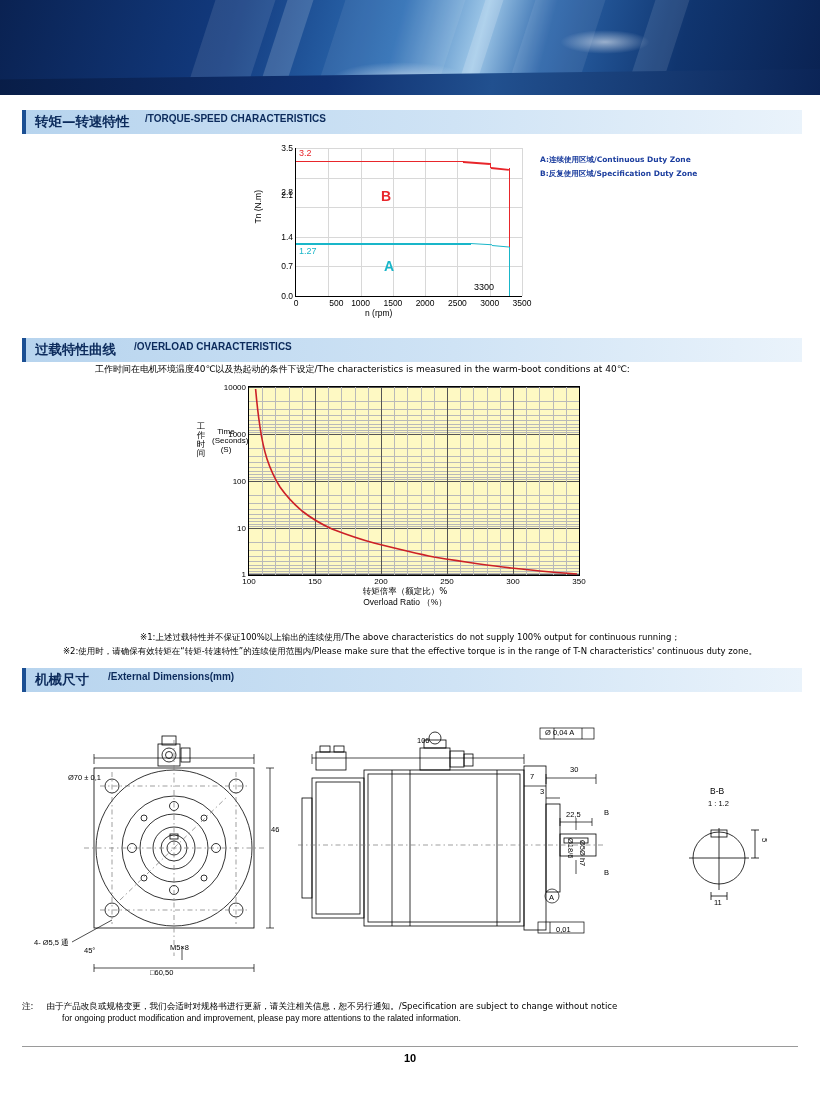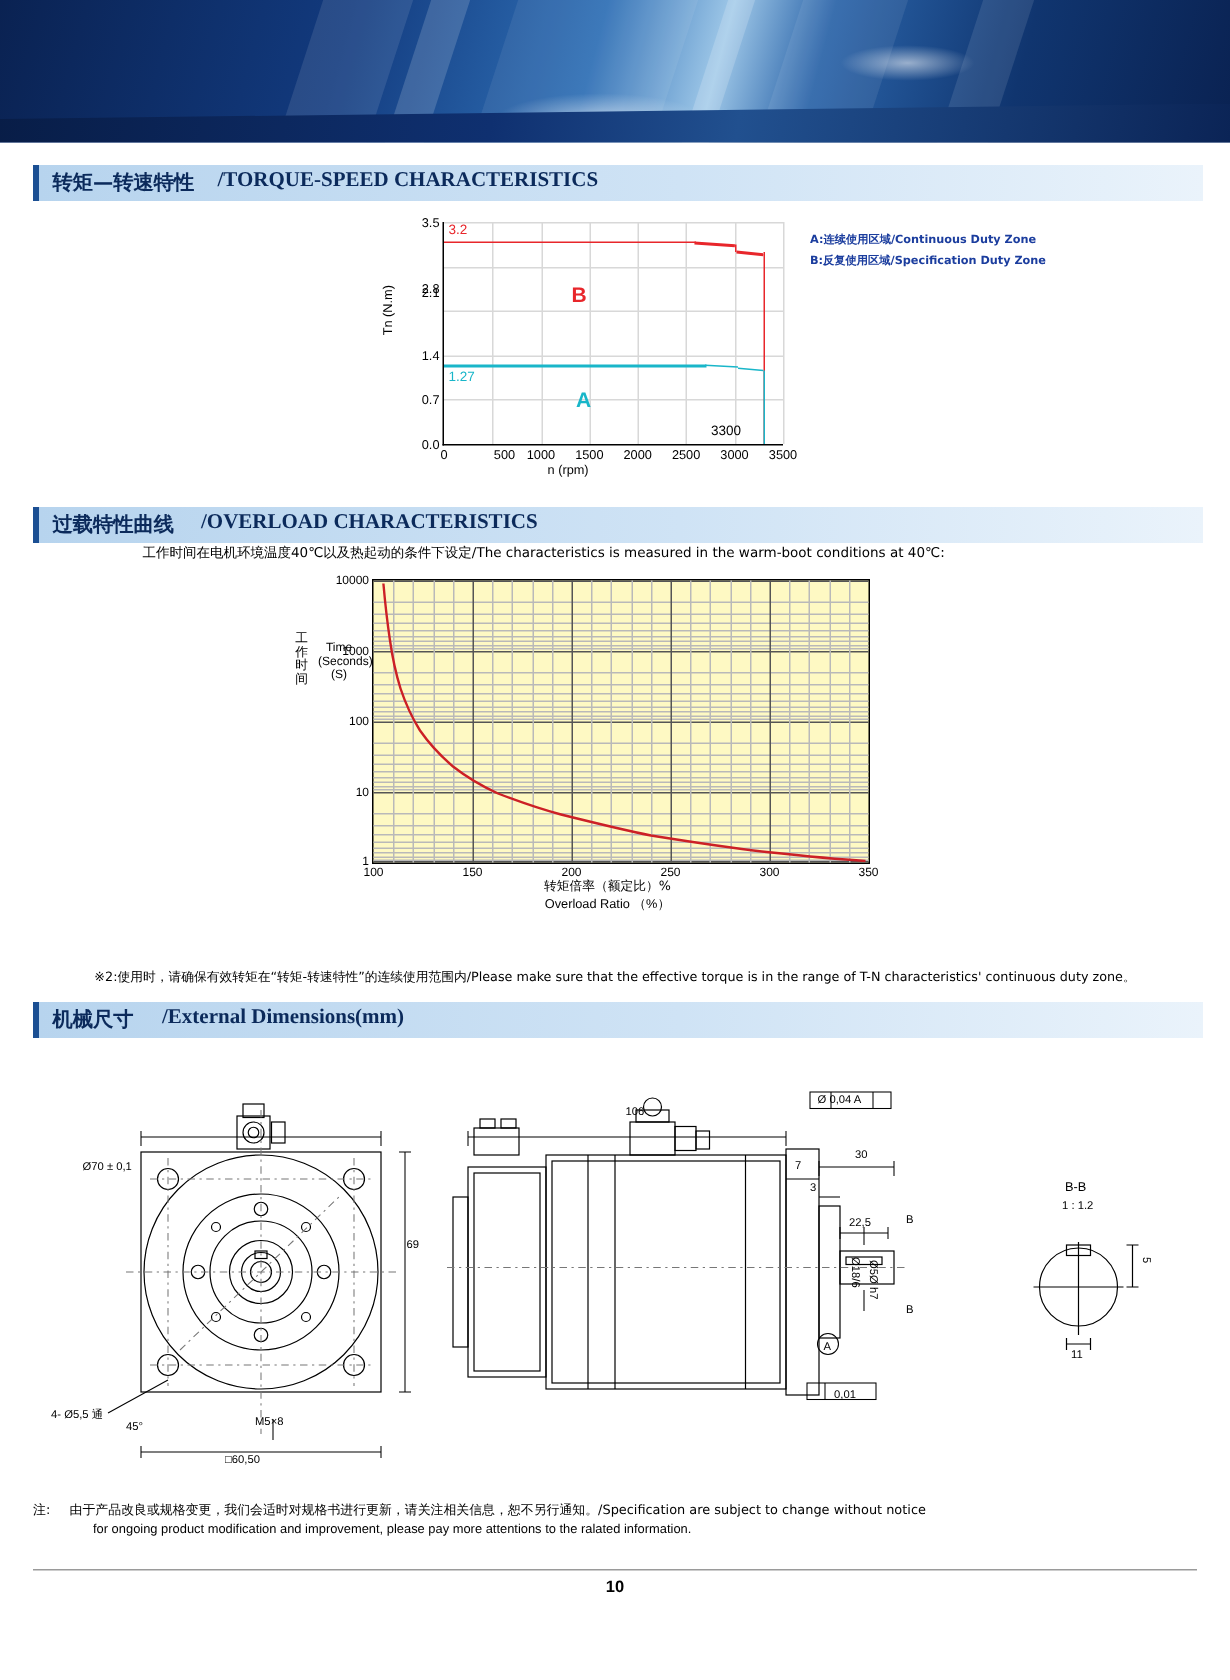--- a/index.html
+++ b/index.html
@@ -31,21 +31,21 @@
   .banner .g2{left:560px;top:30px;width:90px;height:24px;}
   .banner .cut{position:absolute;left:0;bottom:0;width:100%;height:26px;
      background:linear-gradient(100deg,#081d47 0%,#0f3070 40%,#21508f 60%,#0b2456 100%);
      clip-path:polygon(0 40%,100% 0,100% 100%,0 100%);}
 
   
   .secbar{position:absolute;left:22px;width:776px;height:24px;
      background:linear-gradient(to right,#b7d4ee 0%,#cfe3f5 55%,#eaf3fb 100%);
      border-left:4px solid #1b4f93;}
   .secbar .zh{position:absolute;left:9px;top:3px;font-size:13.5px;font-weight:bold;color:#0b2a5b;font-family:"DejaVu Sans",sans-serif;}
-  .secbar .en{position:absolute;top:3px;font-size:14px;font-weight:bold;color:#0b2a5b;font-family:Liberation Serif, serif;}
+  .secbar .en{position:absolute;top:3px;font-size:10px;font-weight:bold;color:#0b2a5b;font-family:Liberation Sans, sans-serif;}
 
   
   .txt{position:absolute;font-size:9px;line-height:1.25;}
   .txtcn{font-family:"DejaVu Sans",sans-serif;}
   .center{text-align:center;}
 
   
   #chart1{position:absolute;left:255px;top:140px;width:300px;height:175px;}
   #c1plot{position:absolute;left:40px;top:8px;width:226px;height:148px;
      border-left:1px solid #000;border-bottom:1px solid #000;}
@@ -270,20 +270,21 @@
                  C 145,161 165,166 185,170 C 210,174 235,178 262,181
                  C 290,184 312,186 328,187" fill="none" stroke="#cc2026" stroke-width="1.6"></path>
       </svg>
     </div>
 
     <div class="x2lab" style="width:130px;">
       转矩倍率（额定比）%<br><span style="font-family:'Liberation Sans',sans-serif;">Overload Ratio （%）</span>
     </div>
   </div>
 
+  <div class="foot txtcn center" style="top:632px;">※1:上述过载特性并不保证100%以上输出的连续使用/The above characteristics do not supply 100% output for continuous running；</div>
   <div class="foot txtcn center" style="top:646px;">※2:使用时，请确保有效转矩在“转矩-转速特性”的连续使用范围内/Please make sure that the effective torque is in the range of T-N characteristics' continuous duty zone。</div>
 
   <div class="secbar" style="top:668px;">
     <span class="zh">机械尺寸</span>
     <span class="en" style="left:82px;">/External Dimensions(mm)</span>
   </div>
 
   <div id="dims">
 
     <svg width="270" height="265" style="position:absolute;left:10px;top:18px;">
@@ -337,22 +338,22 @@
         <line x1="238" y1="40" x2="238" y2="200"></line>
         <line x1="234" y1="40" x2="242" y2="40"></line>
         <line x1="234" y1="200" x2="242" y2="200"></line>
         <line x1="40" y1="214" x2="80" y2="192"></line>
         <line x1="150" y1="218" x2="150" y2="232"></line>
         <line x1="62" y1="240" x2="222" y2="240"></line>
         <line x1="62" y1="236" x2="62" y2="244"></line>
         <line x1="222" y1="236" x2="222" y2="244"></line>
       </g>
     </svg>
-    <div class="dtxt" style="left:33px;top:63px;">Ø70 ± 0,1</div>
-    <div class="dtxt" style="left:249px;top:115px;">69</div>
+    <div class="dtxt" style="left:46px;top:63px;">Ø70 ± 0,1</div>
+    <div class="dtxt" style="left:249px;top:115px;">46</div>
     <div class="dtxt" style="left:12px;top:228px;">4- Ø5,5 通</div>
     <div class="dtxt" style="left:62px;top:236px;">45°</div>
     <div class="dtxt" style="left:148px;top:233px;">M5×8</div>
     <div class="dtxt" style="left:128px;top:258px;">□60,50</div>
 
     <svg width="330" height="250" style="position:absolute;left:270px;top:16px;">
       <g stroke="#000" fill="none" stroke-width="0.8">
 
         <rect x="20" y="52" width="52" height="140"></rect>
         <rect x="24" y="56" width="44" height="132"></rect>

